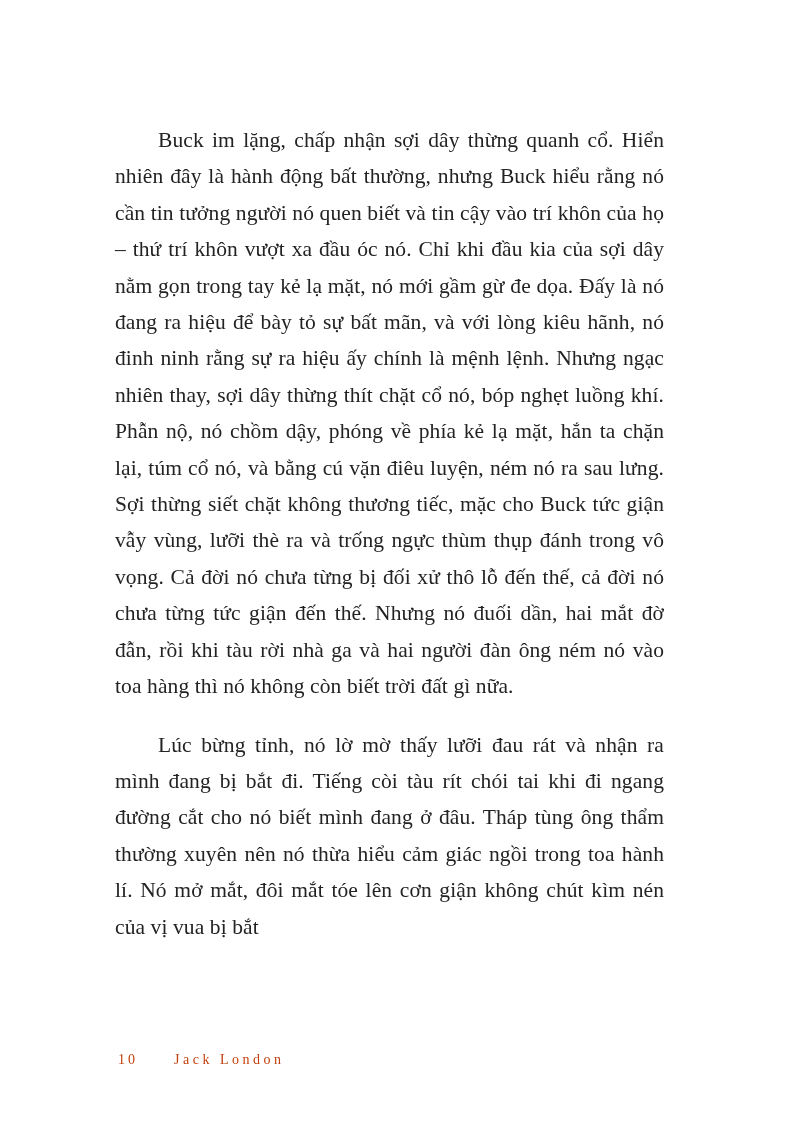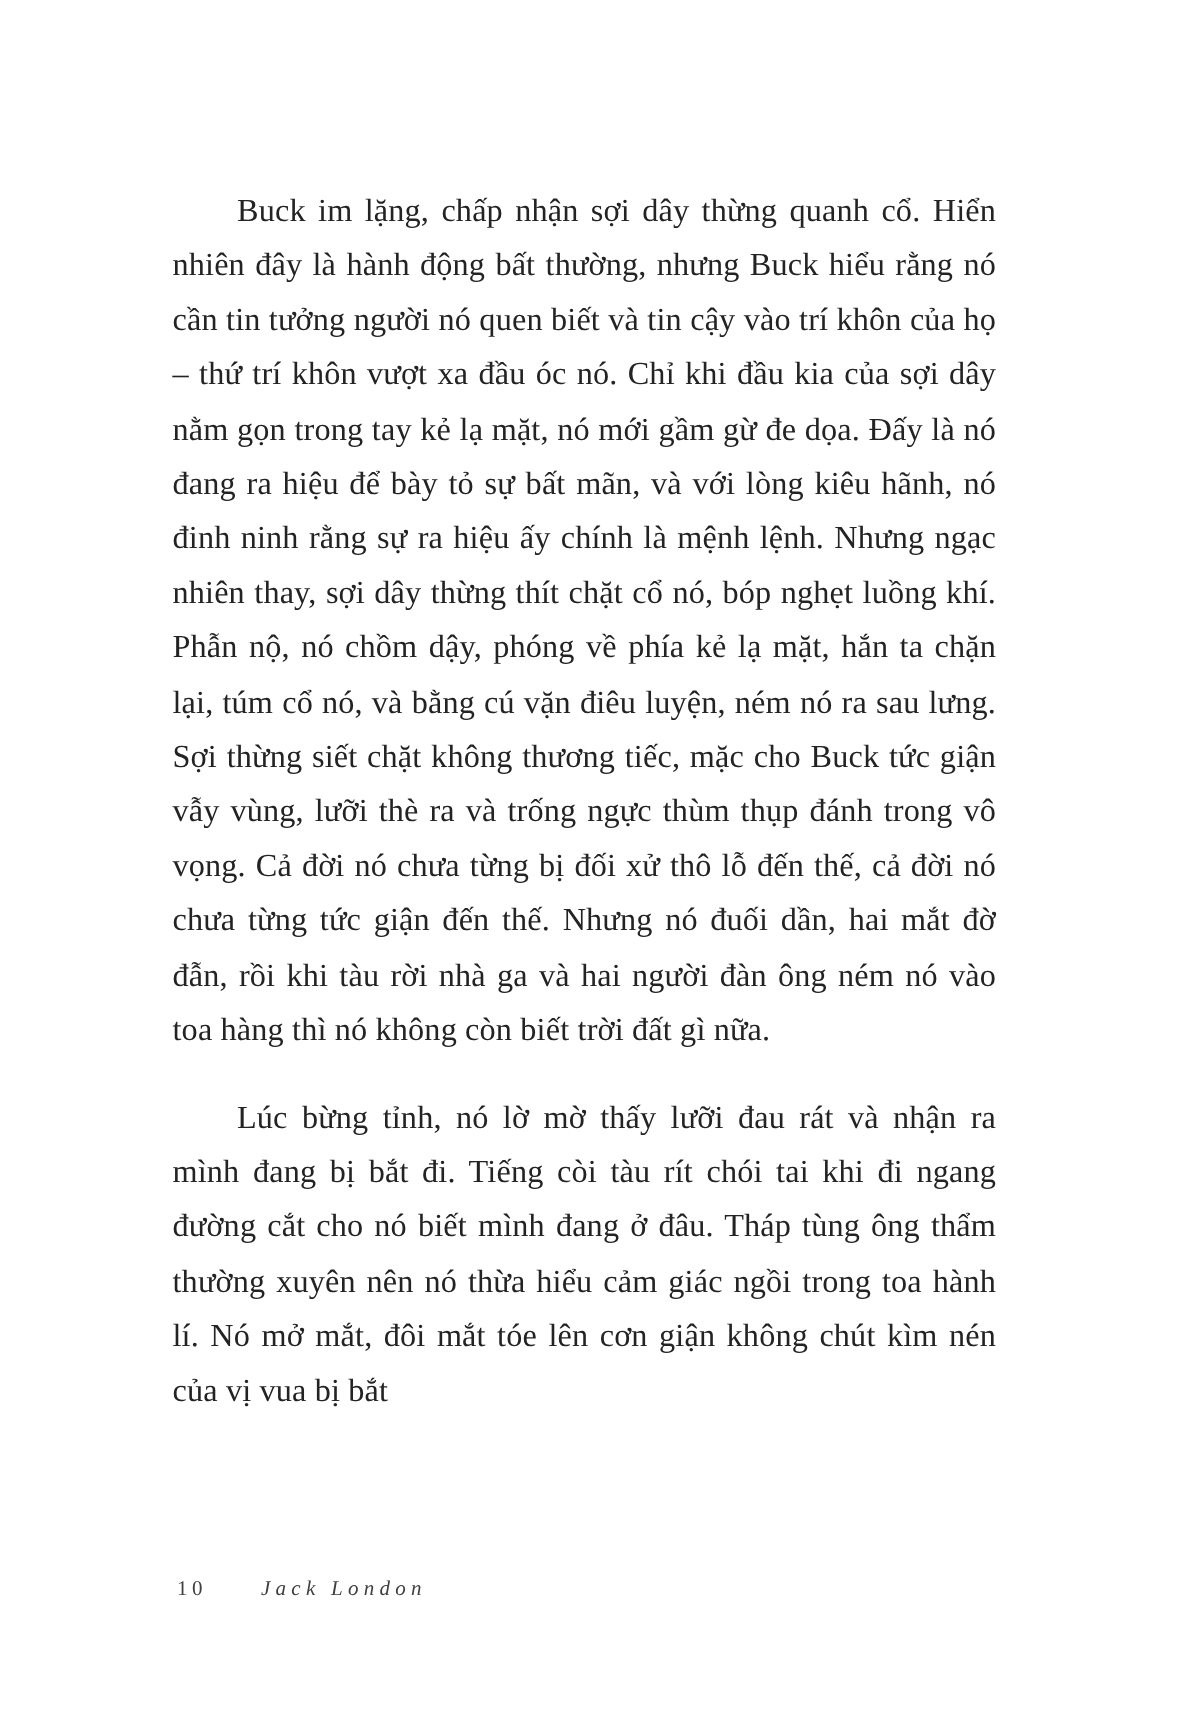--- a/index.html
+++ b/index.html
@@ -34,29 +34,28 @@
   .text-block p + p {
     margin-top: 22px;
   }
   .footer {
     position: absolute;
     left: 118px;
     top: 1052px;
     display: flex;
     align-items: baseline;
     font-size: 14px;
-    color: #404040;
+    color: #c2410c;
   }
   .footer .page-number {
     letter-spacing: 3px;
   }
   .footer .author {
     margin-left: 36px;
     letter-spacing: 3.5px;
-    font-style: italic;
   }
 </style>
 </head>
 <body>
 
 <div class="page">
 
   <div class="text-block">
     <p>Buck im lặng, chấp nhận sợi dây thừng quanh cổ. Hiển nhiên đây là hành động bất thường, nhưng Buck hiểu rằng nó cần tin tưởng người nó quen biết và tin cậy vào trí khôn của họ – thứ trí khôn vượt xa đầu óc nó. Chỉ khi đầu kia của sợi dây nằm gọn trong tay kẻ lạ mặt, nó mới gầm gừ đe dọa. Đấy là nó đang ra hiệu để bày tỏ sự bất mãn, và với lòng kiêu hãnh, nó đinh ninh rằng sự ra hiệu ấy chính là mệnh lệnh. Nhưng ngạc nhiên thay, sợi dây thừng thít chặt cổ nó, bóp nghẹt luồng khí. Phẫn nộ, nó chồm dậy, phóng về phía kẻ lạ mặt, hắn ta chặn lại, túm cổ nó, và bằng cú vặn điêu luyện, ném nó ra sau lưng. Sợi thừng siết chặt không thương tiếc, mặc cho Buck tức giận vẫy vùng, lưỡi thè ra và trống ngực thùm thụp đánh trong vô vọng. Cả đời nó chưa từng bị đối xử thô lỗ đến thế, cả đời nó chưa từng tức giận đến thế. Nhưng nó đuối dần, hai mắt đờ đẫn, rồi khi tàu rời nhà ga và hai người đàn ông ném nó vào toa hàng thì nó không còn biết trời đất gì nữa.</p>
     <p>Lúc bừng tỉnh, nó lờ mờ thấy lưỡi đau rát và nhận ra mình đang bị bắt đi. Tiếng còi tàu rít chói tai khi đi ngang đường cắt cho nó biết mình đang ở đâu. Tháp tùng ông thẩm thường xuyên nên nó thừa hiểu cảm giác ngồi trong toa hành lí. Nó mở mắt, đôi mắt tóe lên cơn giận không chút kìm nén của vị vua bị bắt</p>

